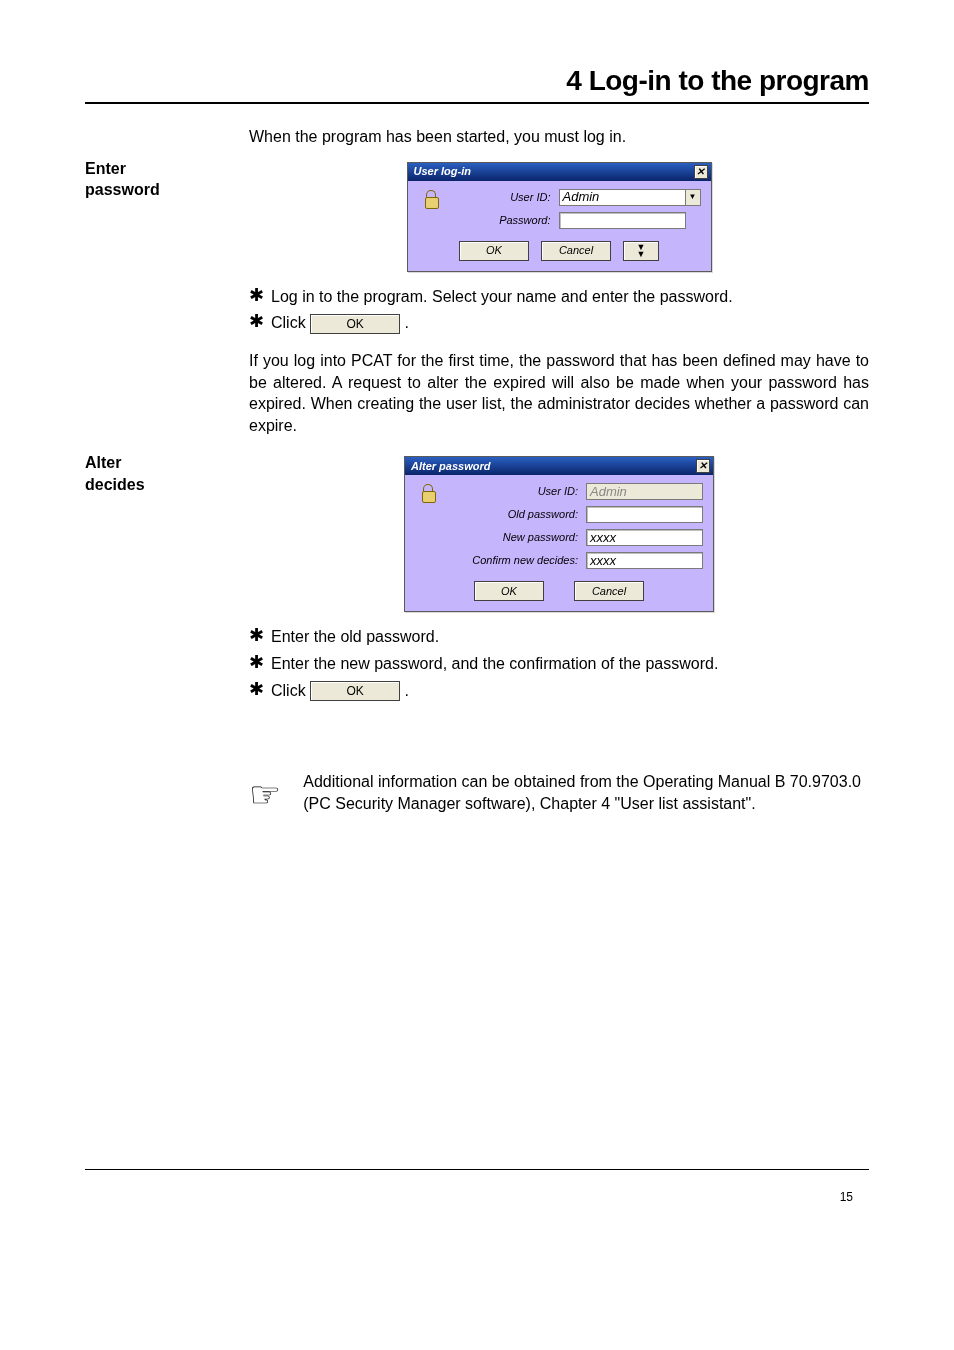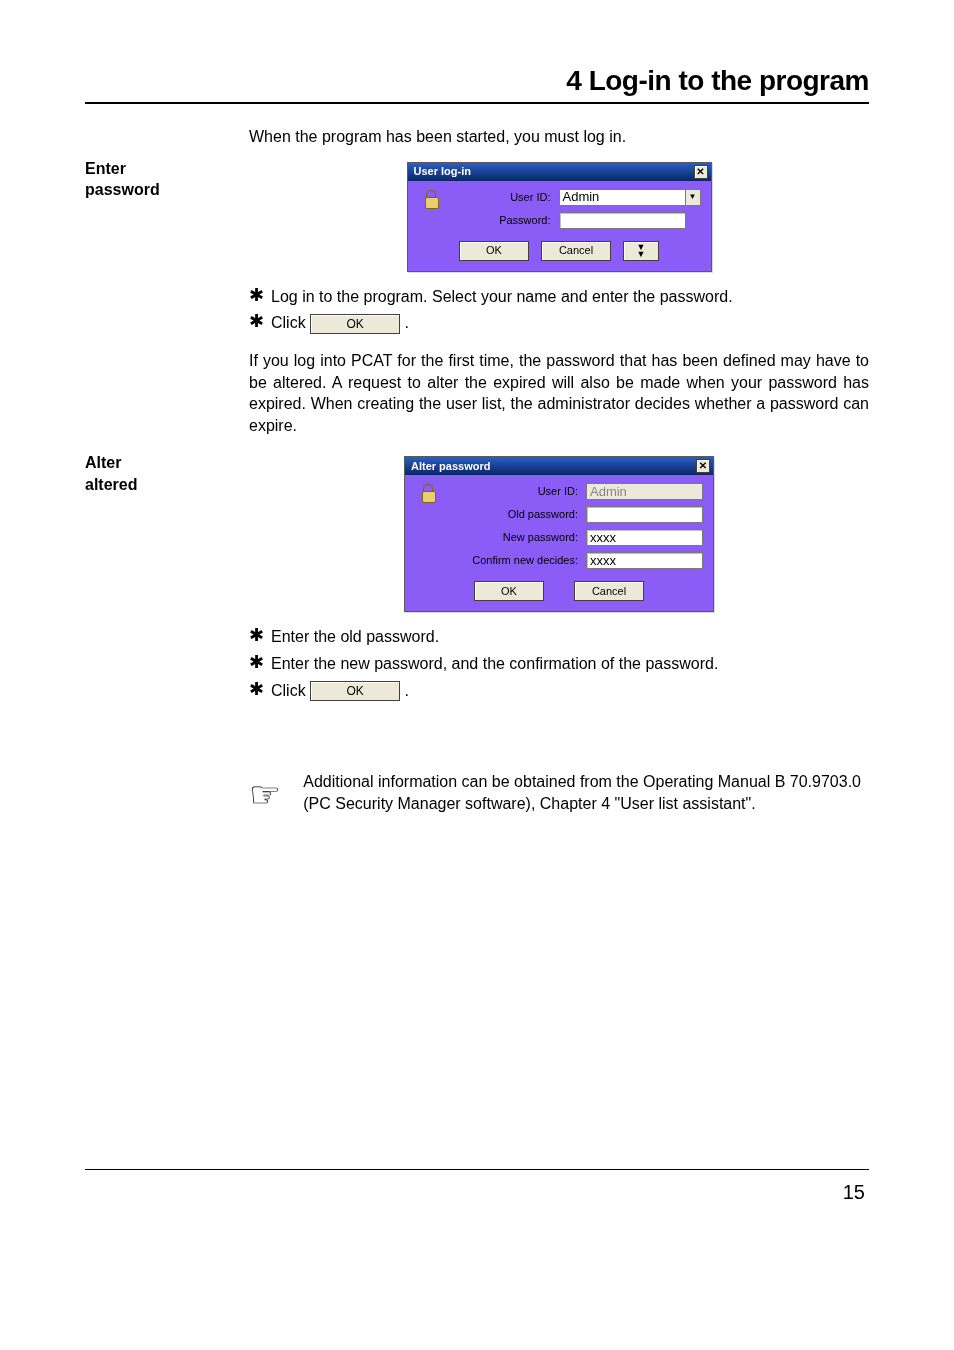--- a/index.html
+++ b/index.html
@@ -36,23 +36,24 @@
       font-size: 16px;
       line-height: 1.35;
     }
     .main-block {
       font-size: 16px;
       line-height: 1.35;
     }
     .dialog-wrapper { display:flex; justify-content:center; margin: 4px 0 14px 0; }
     .win-dialog {
       border: 1px solid #5a5a5a;
-      background: #8b5cf6;
+      background: #c4b5fd;
       font-family: Tahoma, Arial, sans-serif;
       box-shadow: 1px 1px 0 rgba(0,0,0,0.15);
+      font-style: italic;
     }
     .win-titlebar {
       display:flex; align-items:center; justify-content:space-between;
       background: linear-gradient(#2a5fc1, #0a246a);
       color:#fff; font-weight:bold; font-size:11px;
       padding: 2px 3px 2px 6px;
       height: 18px;
     }
     .win-close {
       width:14px; height:14px; background:#ece9d8; border:1px solid #404040;
@@ -91,21 +92,21 @@
       box-shadow: inset 1px 1px 0 #fff;
       font-family: Tahoma, Arial, sans-serif;
     }
     .bullet-line { display:flex; margin: 5px 0; }
     .bullet-mark { width:22px; flex-shrink:0; font-size:18px; line-height:1; }
     .bullet-text { flex:1; }
     .para { margin: 16px 0; text-align: justify; }
     .footnote-block { display:flex; gap:22px; margin-top: 70px; align-items:flex-start; }
     .hand-icon { font-size:36px; line-height:1; flex-shrink:0; margin-top:6px;}
     .foot-rule { border:none; border-top:1px solid #000; position:absolute; left:85px; right:85px; bottom: 60px; }
-    .page-number { position:absolute; right:89px; bottom: 34px; font-size:20px; }
+    .page-number { position:absolute; right:101px; bottom: 34px; font-size:12px; }
     .disabled-text { color:#888; }
     .spacer { height: 10px; }
   </style>
 </head>
 <body>
 
 <div class="page">
 
   <div class="page-header-title">4 Log-in to the program</div>
   <hr class="page-rule">
@@ -168,21 +169,21 @@
           <span>Click</span>
           <span class="inline-btn">OK</span>
           <span>.</span>
         </div>
       </div>
 
       <div class="para">If you log into PCAT for the first time, the password that has been defined may have to be altered. A request to alter the expired will also be made when your password has expired. When creating the user list, the administrator decides whether a password can expire.</div>
     </div>
 
     <div class="side-label" style="white-space:pre-line;">Alter
-altered</div>
+decides</div>
     <div class="main-block">
       <div class="dialog-wrapper">
         <div class="win-dialog" style="width:310px;">
           <div class="win-titlebar">
             <span>Alter password</span>
             <div class="win-close">✕</div>
           </div>
           <div class="win-body">
             <div style="display:flex; gap:8px;">
               <div class="win-icon">

